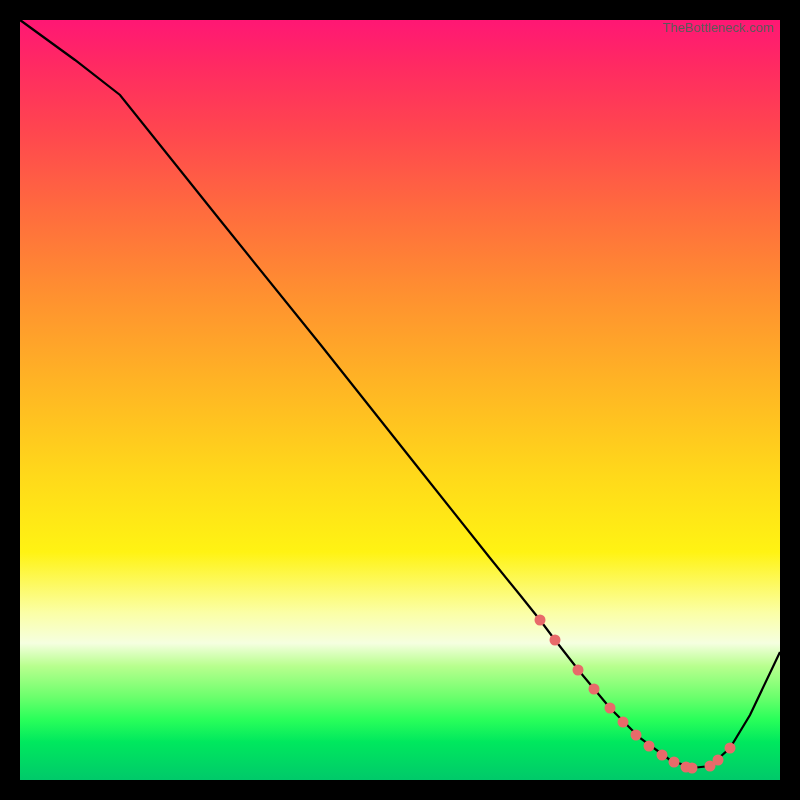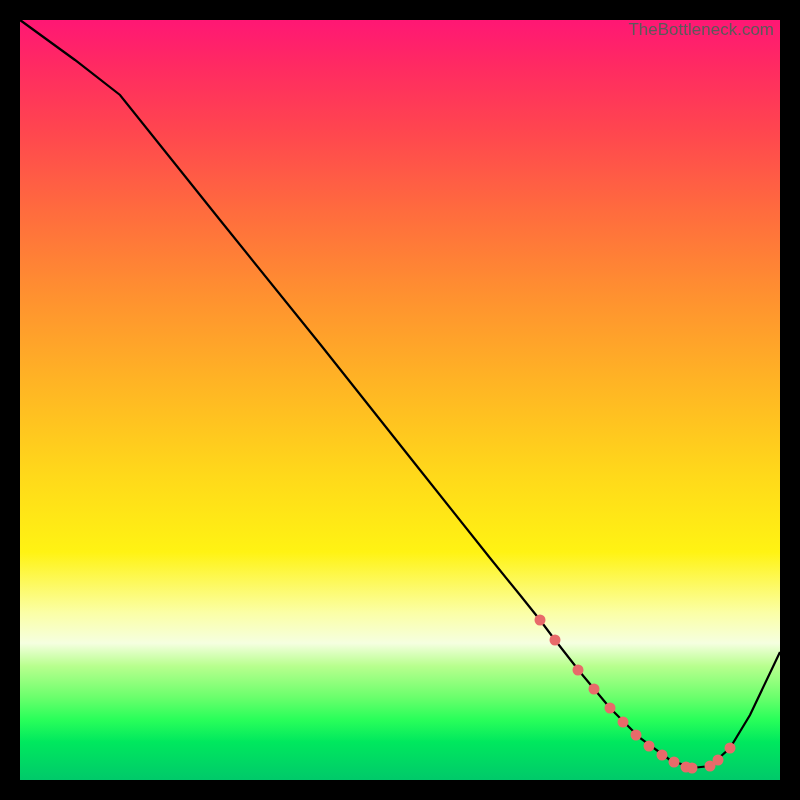--- a/index.html
+++ b/index.html
@@ -32,21 +32,21 @@
       #6dff6d 89%,
       #2aff5a 92%,
       #00e85e 95%,
       #00c96a 100%);
   }
   .watermark {
     position: absolute;
     top: 0px;
     right: 6px;
     font-family: Arial, Helvetica, sans-serif;
-    font-size: 17px;
+    font-size: 13px;
     color: #5a5a5a;
     font-weight: 400;
     letter-spacing: 0px;
     user-select: none;
   }
   svg.curve {
     position: absolute;
     left: 0; top: 0;
     width: 100%;
     height: 100%;

